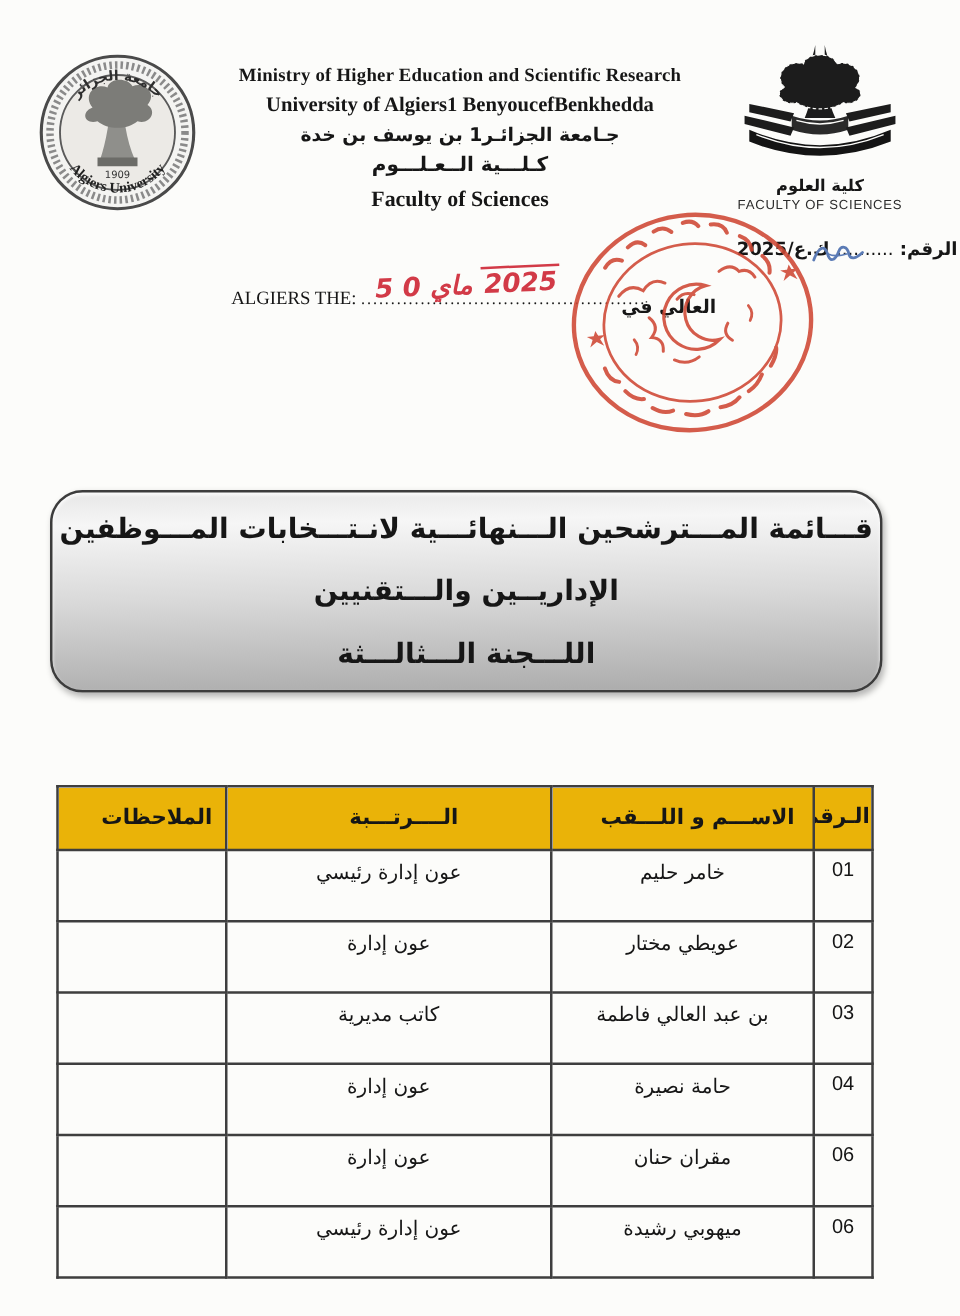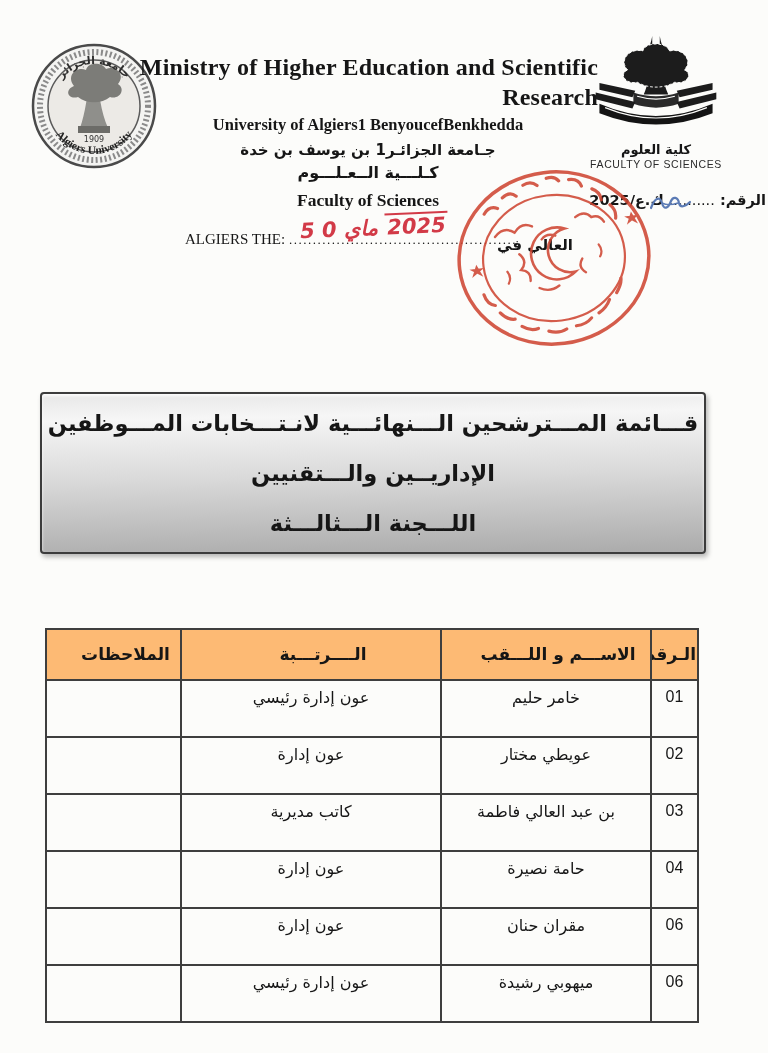--- a/index.html
+++ b/index.html
@@ -9,21 +9,21 @@
     font-family:"DejaVu Sans","Liberation Sans",sans-serif;
     color:#161616;
   }
   .abs{position:absolute;}
 
   
   .header-center{
     left:138px;top:52px;width:460px;text-align:center;line-height:1.25;
   }
   .h-en{font-family:"Liberation Serif","DejaVu Serif",serif;font-weight:bold;}
-  .h-ministry{font-size:24px;letter-spacing:.2px;text-align:right;}
+  .h-ministry{font-size:15px;letter-spacing:.2px;}
   .h-univ{font-size:16.5px;margin-top:3px;}
   .h-ar1{font-size:15px;font-weight:bold;margin-top:5px;direction:rtl;}
   .h-ar2{font-size:16px;font-weight:bold;margin-top:4px;direction:rtl;letter-spacing:1px;}
   .h-fac{font-size:17.5px;margin-top:7px;}
 
   .right-logo{left:590px;top:34px;width:132px;text-align:center;}
   .right-logo .ar{font-size:13px;font-weight:bold;direction:rtl;margin-top:2px;}
   .right-logo .en{font-size:10.5px;letter-spacing:.6px;color:#2b2b2b;margin-top:1px;
                   font-family:"Liberation Sans","DejaVu Sans",sans-serif;}
 
@@ -48,39 +48,39 @@
     transform:rotate(-2.5deg);white-space:nowrap;direction:rtl;
   }
   .hand-date .yr{border-top:2.5px solid #d23a47;padding:0 2px;display:inline-block;}
   .hand-date .dy{letter-spacing:6px;}
 
   .stamp{left:450px;top:166px;width:208px;height:184px;z-index:5;opacity:.88;}
 
   
   .title-box{
     left:40px;top:392px;width:662px;height:158px;
-    border:2px solid #3c3c3c;border-radius:4px;
+    border:2px solid #3c3c3c;border-radius:26px;
     background:linear-gradient(179deg,#e7e7e7 0%,#f6f6f6 16%,#d9d9d9 52%,#ababab 100%);
     box-shadow:2px 3px 5px rgba(0,0,0,.28), inset 0 2px 3px rgba(255,255,255,.85);
     text-align:center;direction:rtl;
   }
   .title-box .l{font-weight:bold;font-size:22.5px;line-height:50px;}
   .title-box .l1{margin-top:4px;}
 
   
   table.list{
     position:absolute;left:45px;top:628px;width:652px;height:347px;
     border-collapse:collapse;table-layout:fixed;direction:ltr;
   }
   table.list td,table.list th{
     border:2px solid #3e3e3e;vertical-align:top;padding-top:7px;
     font-size:16px;text-align:center;overflow:hidden;
   }
   table.list th{
-    background:#fdba74;font-size:17px;font-weight:bold;height:48px;
+    background:#eab308;font-size:17px;font-weight:bold;height:48px;
     vertical-align:middle;padding-top:0;direction:rtl;padding-left:25px;
   }
   table.list td{height:47px;direction:rtl;border-radius:22px;}
   td.no{font-family:Liberation Sans, sans-serif;font-size:15px;direction:ltr;}
   col.c-notes{width:135px;} col.c-rank{width:260px;} col.c-name{width:210px;} col.c-no{width:47px;}
 </style>
 </head>
 <body>
 
 <div class="abs" style="left:30px;top:42px;width:128px;height:128px;">

